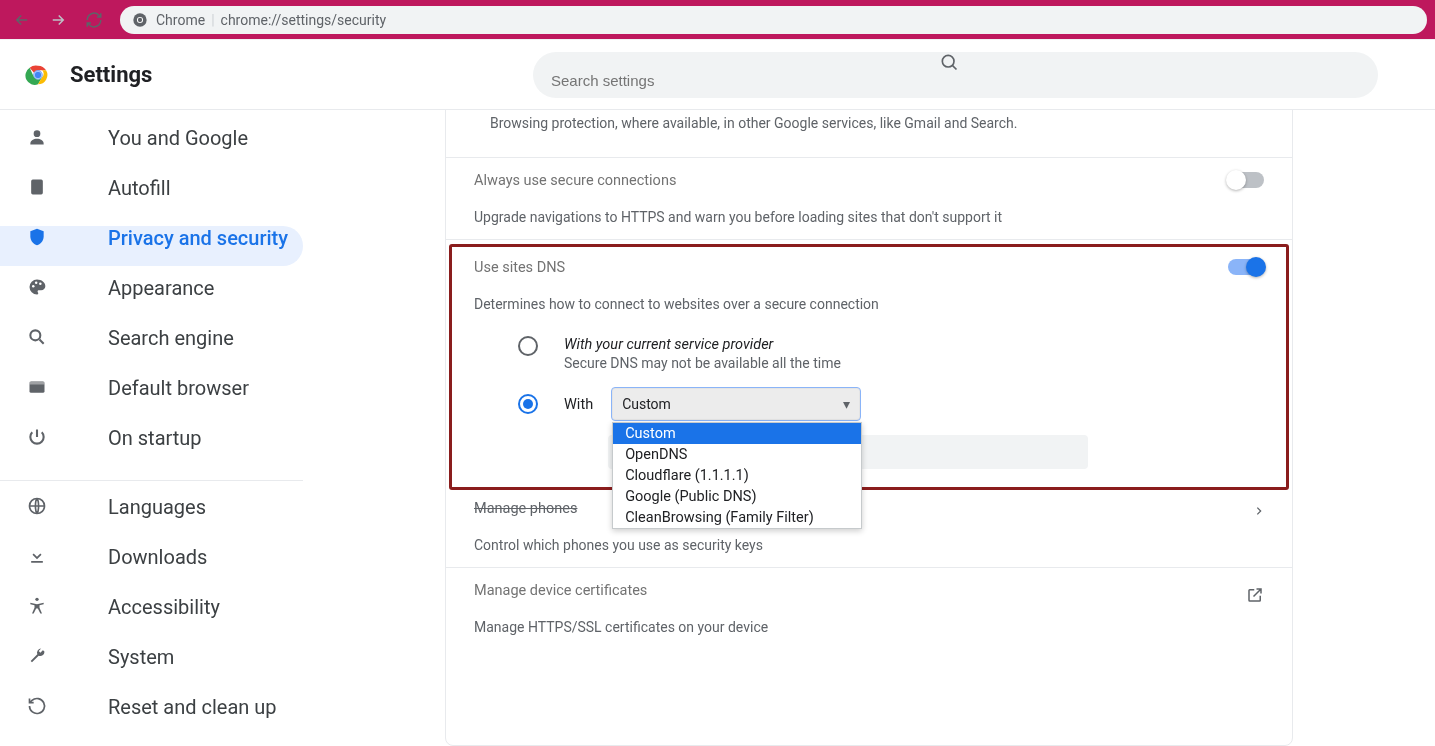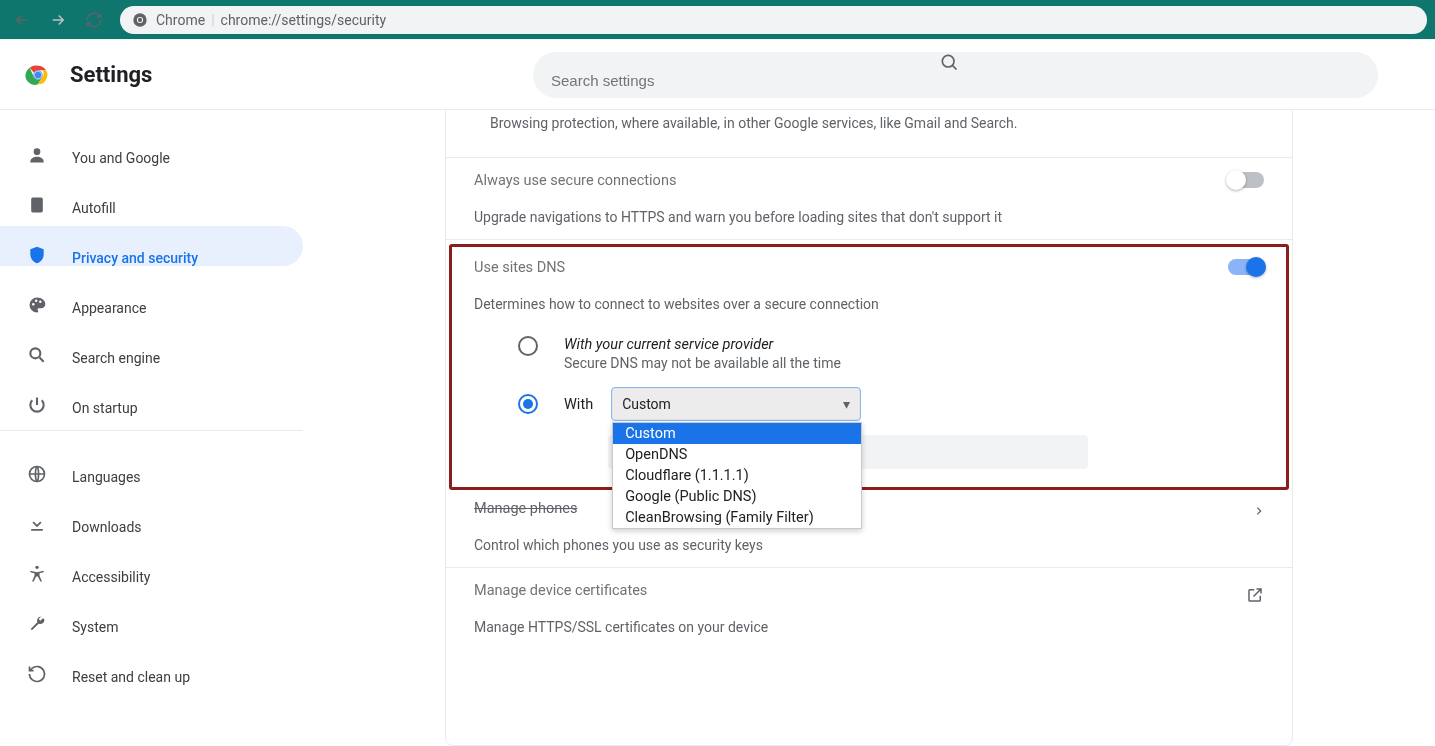--- a/index.html
+++ b/index.html
@@ -1,40 +1,40 @@
 <!DOCTYPE html>
 <html><head>
   <meta charset="utf-8">
   <style>
     * { box-sizing: border-box; margin: 0; padding: 0; }
     body { font-family: 'Segoe UI', Roboto, Arial, sans-serif; font-size: 14px; color: #202124; background: #fff; width: 1435px; }
 
     
-    .browser-bar { display: flex; align-items: center; height: 40px; padding: 0 8px; border-bottom: 1px solid #f1f3f4; background: #0f766e; }
+    .browser-bar { display: flex; align-items: center; height: 40px; padding: 0 8px; border-bottom: 1px solid #f1f3f4; background: #be185d; }
     .nav-arrow, .reload { width: 28px; height: 28px; display: flex; align-items: center; justify-content: center; color: #5f6368; cursor: pointer; margin-right: 8px; }
     .nav-arrow.disabled { color: #bdc1c6; }
     .address { flex: 1; display: flex; align-items: center; height: 28px; background: #f1f3f4; border-radius: 14px; padding: 0 12px; color: #5f6368; font-size: 14px; margin-left: 4px; }
     .chrome-icon { width: 16px; height: 16px; margin-right: 8px; display:inline-flex; align-items:center; justify-content:center;}
     .addr-label { color: #5f6368; }
     .addr-sep { margin: 0 6px; color: #cfd3d7; }
     .addr-path { color: #5f6368; }
 
     
     .app-header { display: flex; align-items: center; height: 70px; border-bottom: 1px solid #e8eaed; padding: 0 24px; position: relative; }
     .chrome-logo { width: 28px; height: 28px; margin-right: 18px; }
     .app-title { font-size: 22px; font-weight: 700; color: #202124; }
     .search-wrap { position: absolute; left: 533px; width: 845px; }
     .search { display: flex; align-items: center; height: 46px; background: #f1f3f4; border-radius: 23px; padding: 0 18px; color: #5f6368; flex-direction: column; }
     .search svg { margin-right: 14px; }
     .search-input { border: none; background: transparent; font-size: 15px; color: #5f6368; outline: none; width: 100%; }
 
     
     .layout { display: flex; height: 636px; }
     .sidebar { width: 303px; padding-top: 16px; }
-    .side-item { display: flex; align-items: flex-end; height: 40px; padding-left: 26px; color: #3c4043; font-size: 14px; cursor: pointer; border-top-right-radius: 20px; border-bottom-right-radius: 20px; margin-bottom: 10px; }
+    .side-item { display: flex; align-items: flex-start; height: 40px; padding-left: 26px; color: #3c4043; font-size: 20px; cursor: pointer; border-top-right-radius: 20px; border-bottom-right-radius: 20px; margin-bottom: 10px; gap: 36px; }
     .side-item.active { background: #e8f0fe; color: #1a73e8; font-weight: 500; }
     .side-item .ico { width: 22px; height: 22px; margin-right: 24px; display: flex; align-items: center; justify-content: center; color: #5f6368; }
     .side-item.active .ico { color: #1a73e8; }
     .divider { border-top: 1px solid #e8eaed; margin: 14px 0 14px 0; }
 
     
     .content { flex: 1; background: #fff; overflow: hidden; position: relative; display:flex; justify-content:center; }
     .card { width: 848px; border: 1px solid #e8eaed; border-radius: 8px; margin-top: -10px; overflow: visible; position: relative; }
     .row { padding: 14px 28px; border-bottom: 1px solid #e8eaed; }
     .row:last-child { border-bottom: none; }
@@ -176,20 +176,29 @@
       <span class="ico">
           <svg width="20" height="20" viewBox="0 0 24 24" fill="none" stroke="currentColor" stroke-width="2.5">
             <circle cx="10" cy="10" r="6"></circle>
             <path d="M20 20l-5-5"></path>
           </svg>
         </span>
       <span>Search engine</span>
     </div>
     <div class="side-item">
       <span class="ico">
+          <svg width="20" height="20" viewBox="0 0 24 24" fill="currentColor">
+            <rect x="3" y="5" width="18" height="14" rx="2"></rect>
+            <rect x="3" y="5" width="18" height="4" fill="#fff" opacity="0.4"></rect>
+          </svg>
+        </span>
+      <span>Default browser</span>
+    </div>
+    <div class="side-item">
+      <span class="ico">
           <svg width="20" height="20" viewBox="0 0 24 24" fill="none" stroke="currentColor" stroke-width="2.5">
             <path d="M12 3v9"></path>
             <path d="M6.3 6.3a8 8 0 1 0 11.4 0"></path>
           </svg>
         </span>
       <span>On startup</span>
     </div>
 
     <div class="divider"></div>
 

